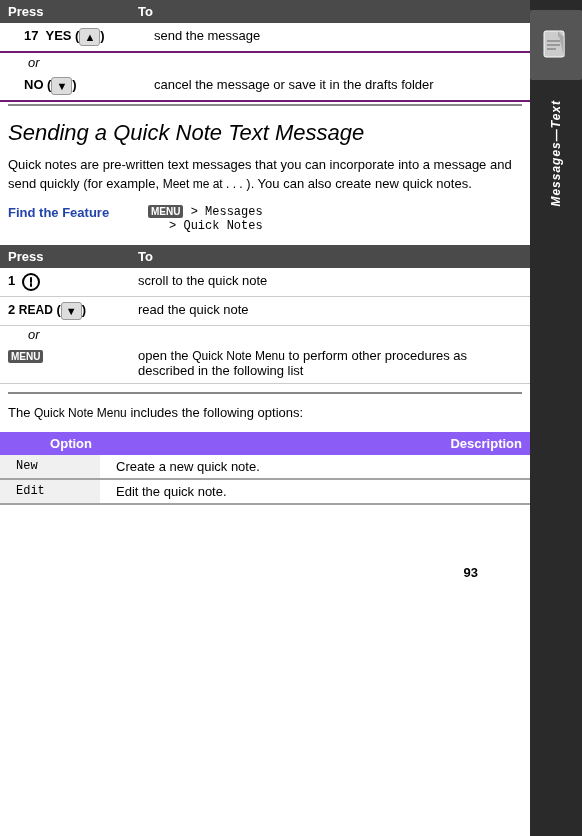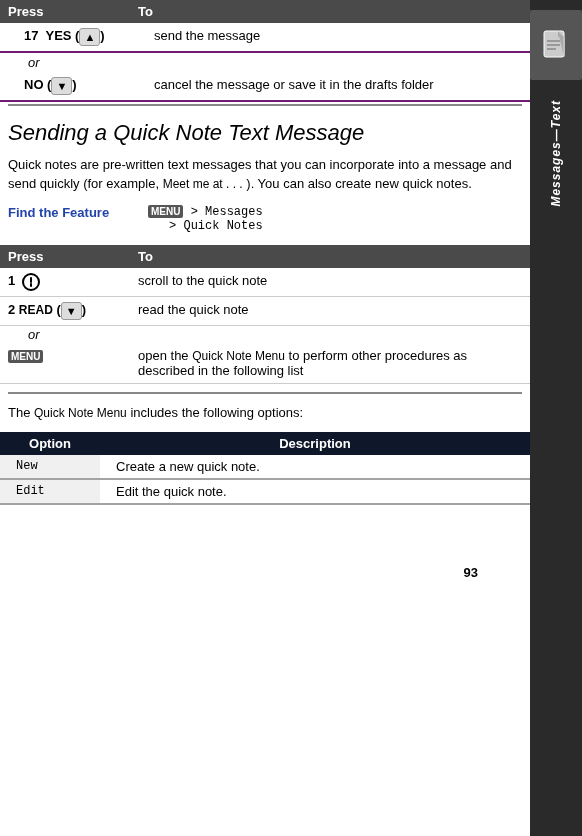--- a/index.html
+++ b/index.html
@@ -161,24 +161,24 @@
       line-height: 1.4;
     }
 
     
     .options-table {
       width: 100%;
       border-collapse: collapse;
     }
 
     .options-header th {
-      background: #0f172a;
+      background: #8b5cf6;
       color: #fff;
       padding: 4px 8px;
-      text-align: center;
+      text-align: right;
       font-size: 13px;
     }
 
     .options-table td {
       padding: 4px 16px;
       font-size: 13px;
       border-bottom: 2px solid #a3a3a3;
     }
 
     .options-table td:first-child {

